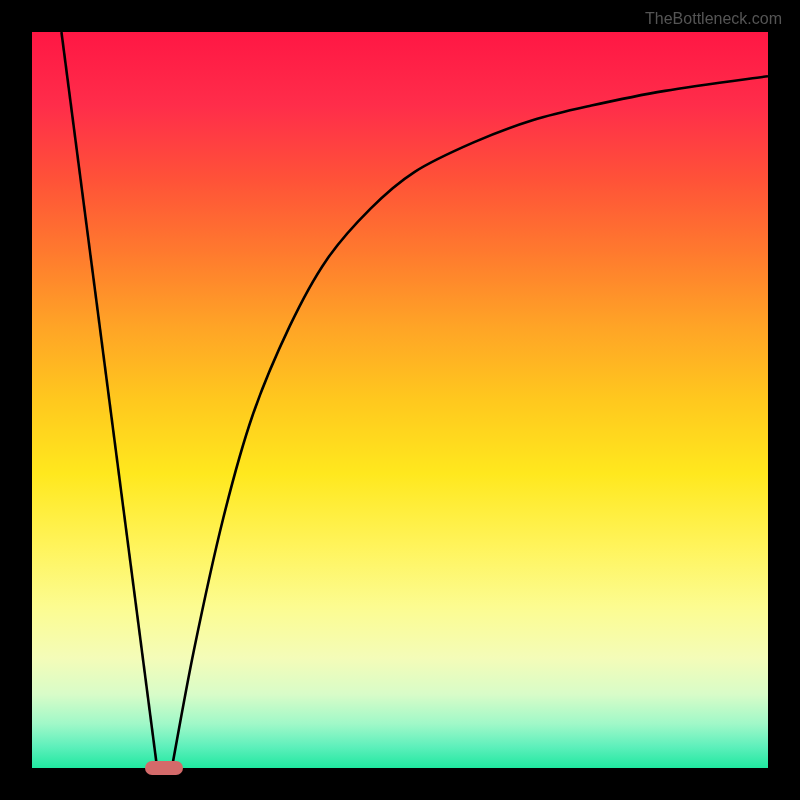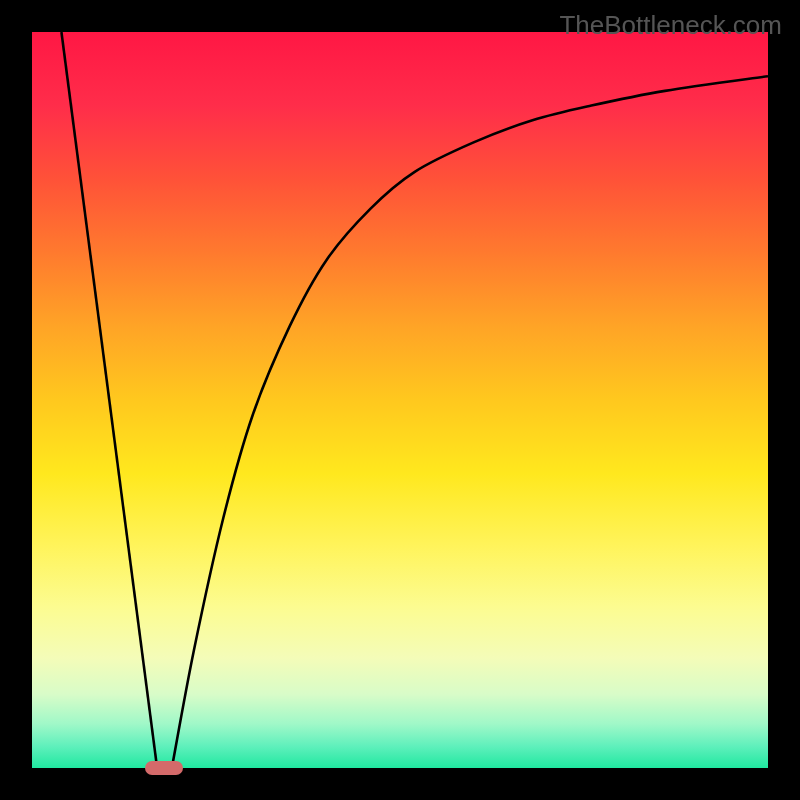--- a/index.html
+++ b/index.html
@@ -2,21 +2,21 @@
 <html><head>
   <meta charset="utf-8">
   <style>
     * { margin: 0; padding: 0; box-sizing: border-box; }
     body { width: 800px; height: 800px; background: #000; position: relative; font-family: Arial, sans-serif; }
     .watermark {
       position: absolute;
       top: 10px;
       right: 18px;
       color: #555;
-      font-size: 26px;
+      font-size: 16px;
       z-index: 10;
     }
     .plot-area {
       position: absolute;
       left: 32px;
       top: 32px;
       width: 736px;
       height: 736px;
     }
     .gradient-bg {

